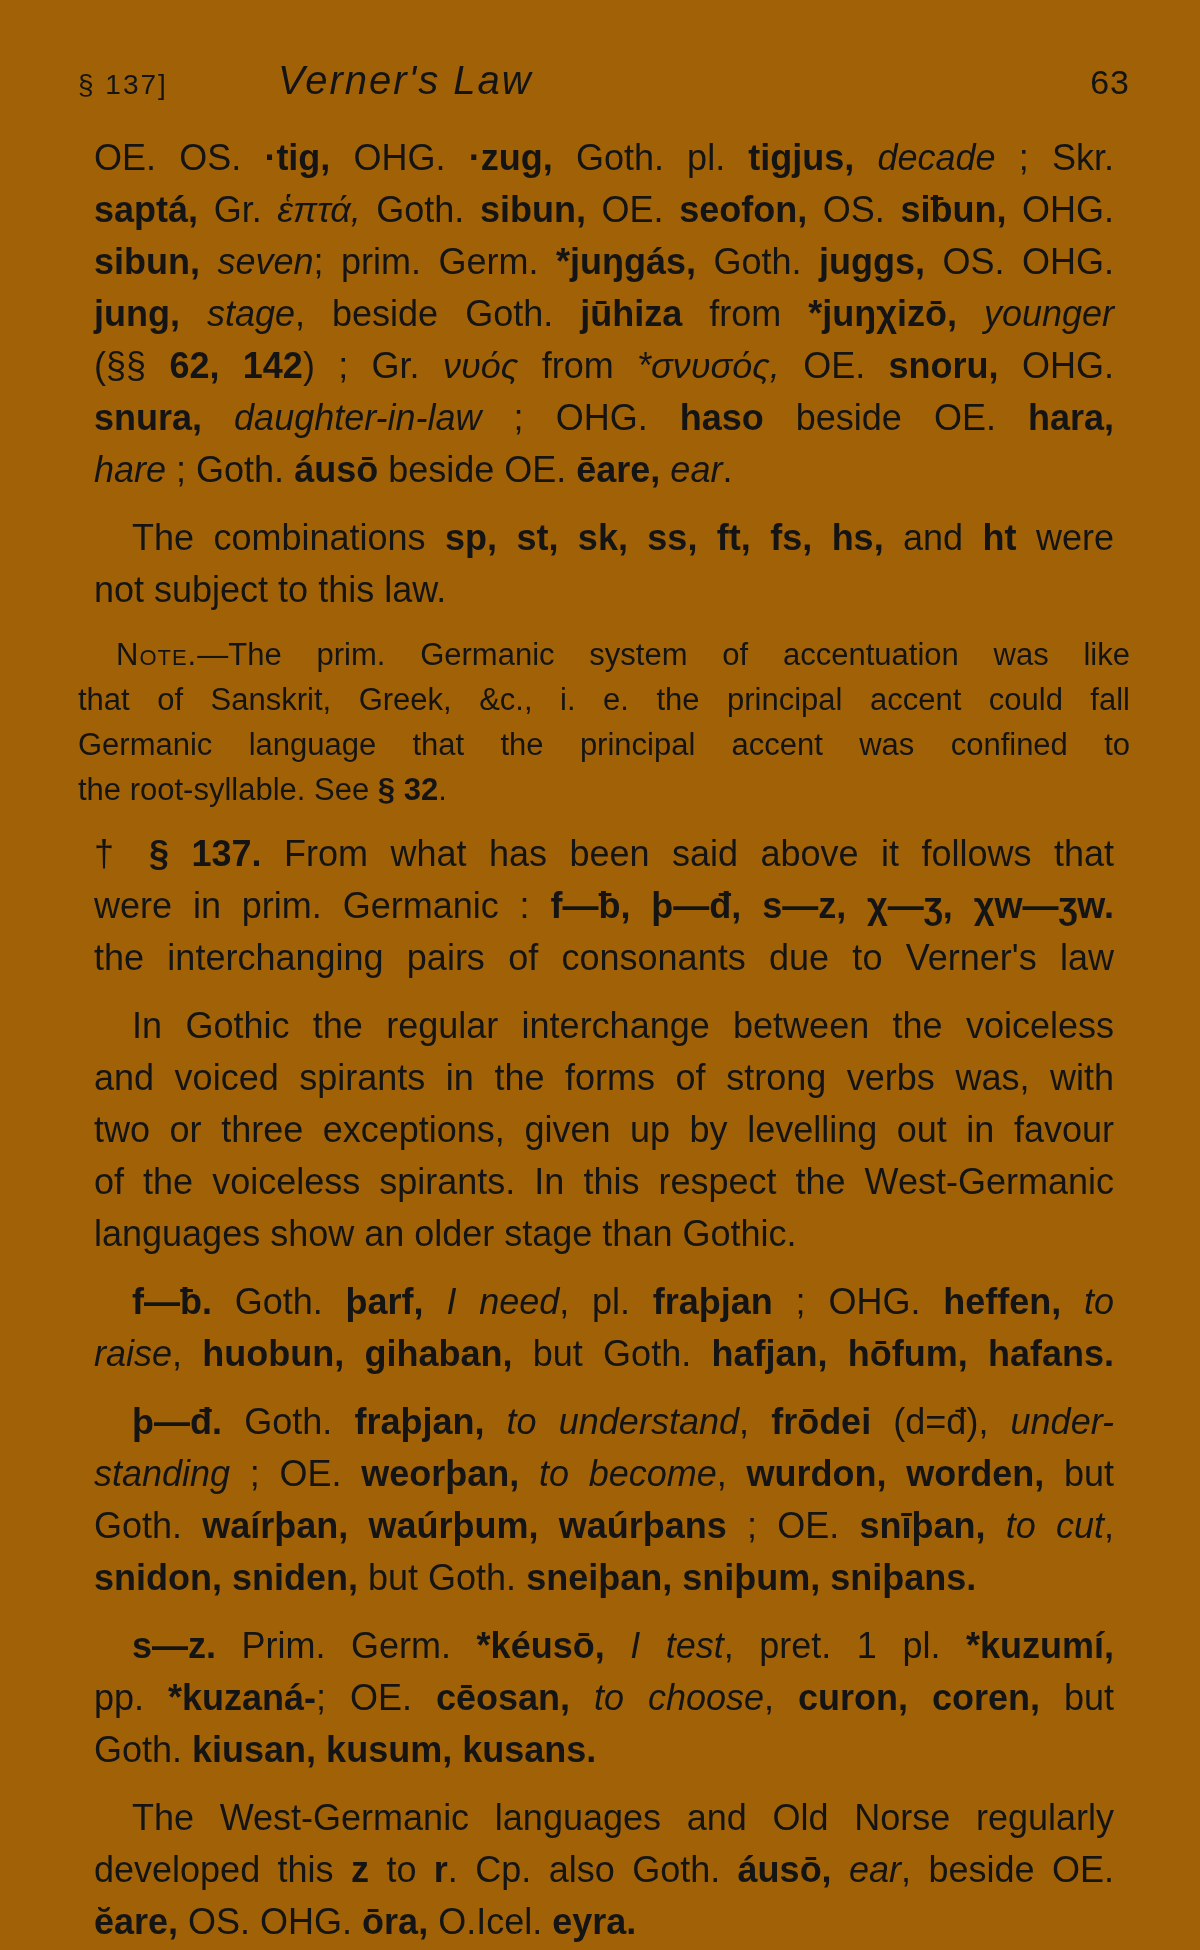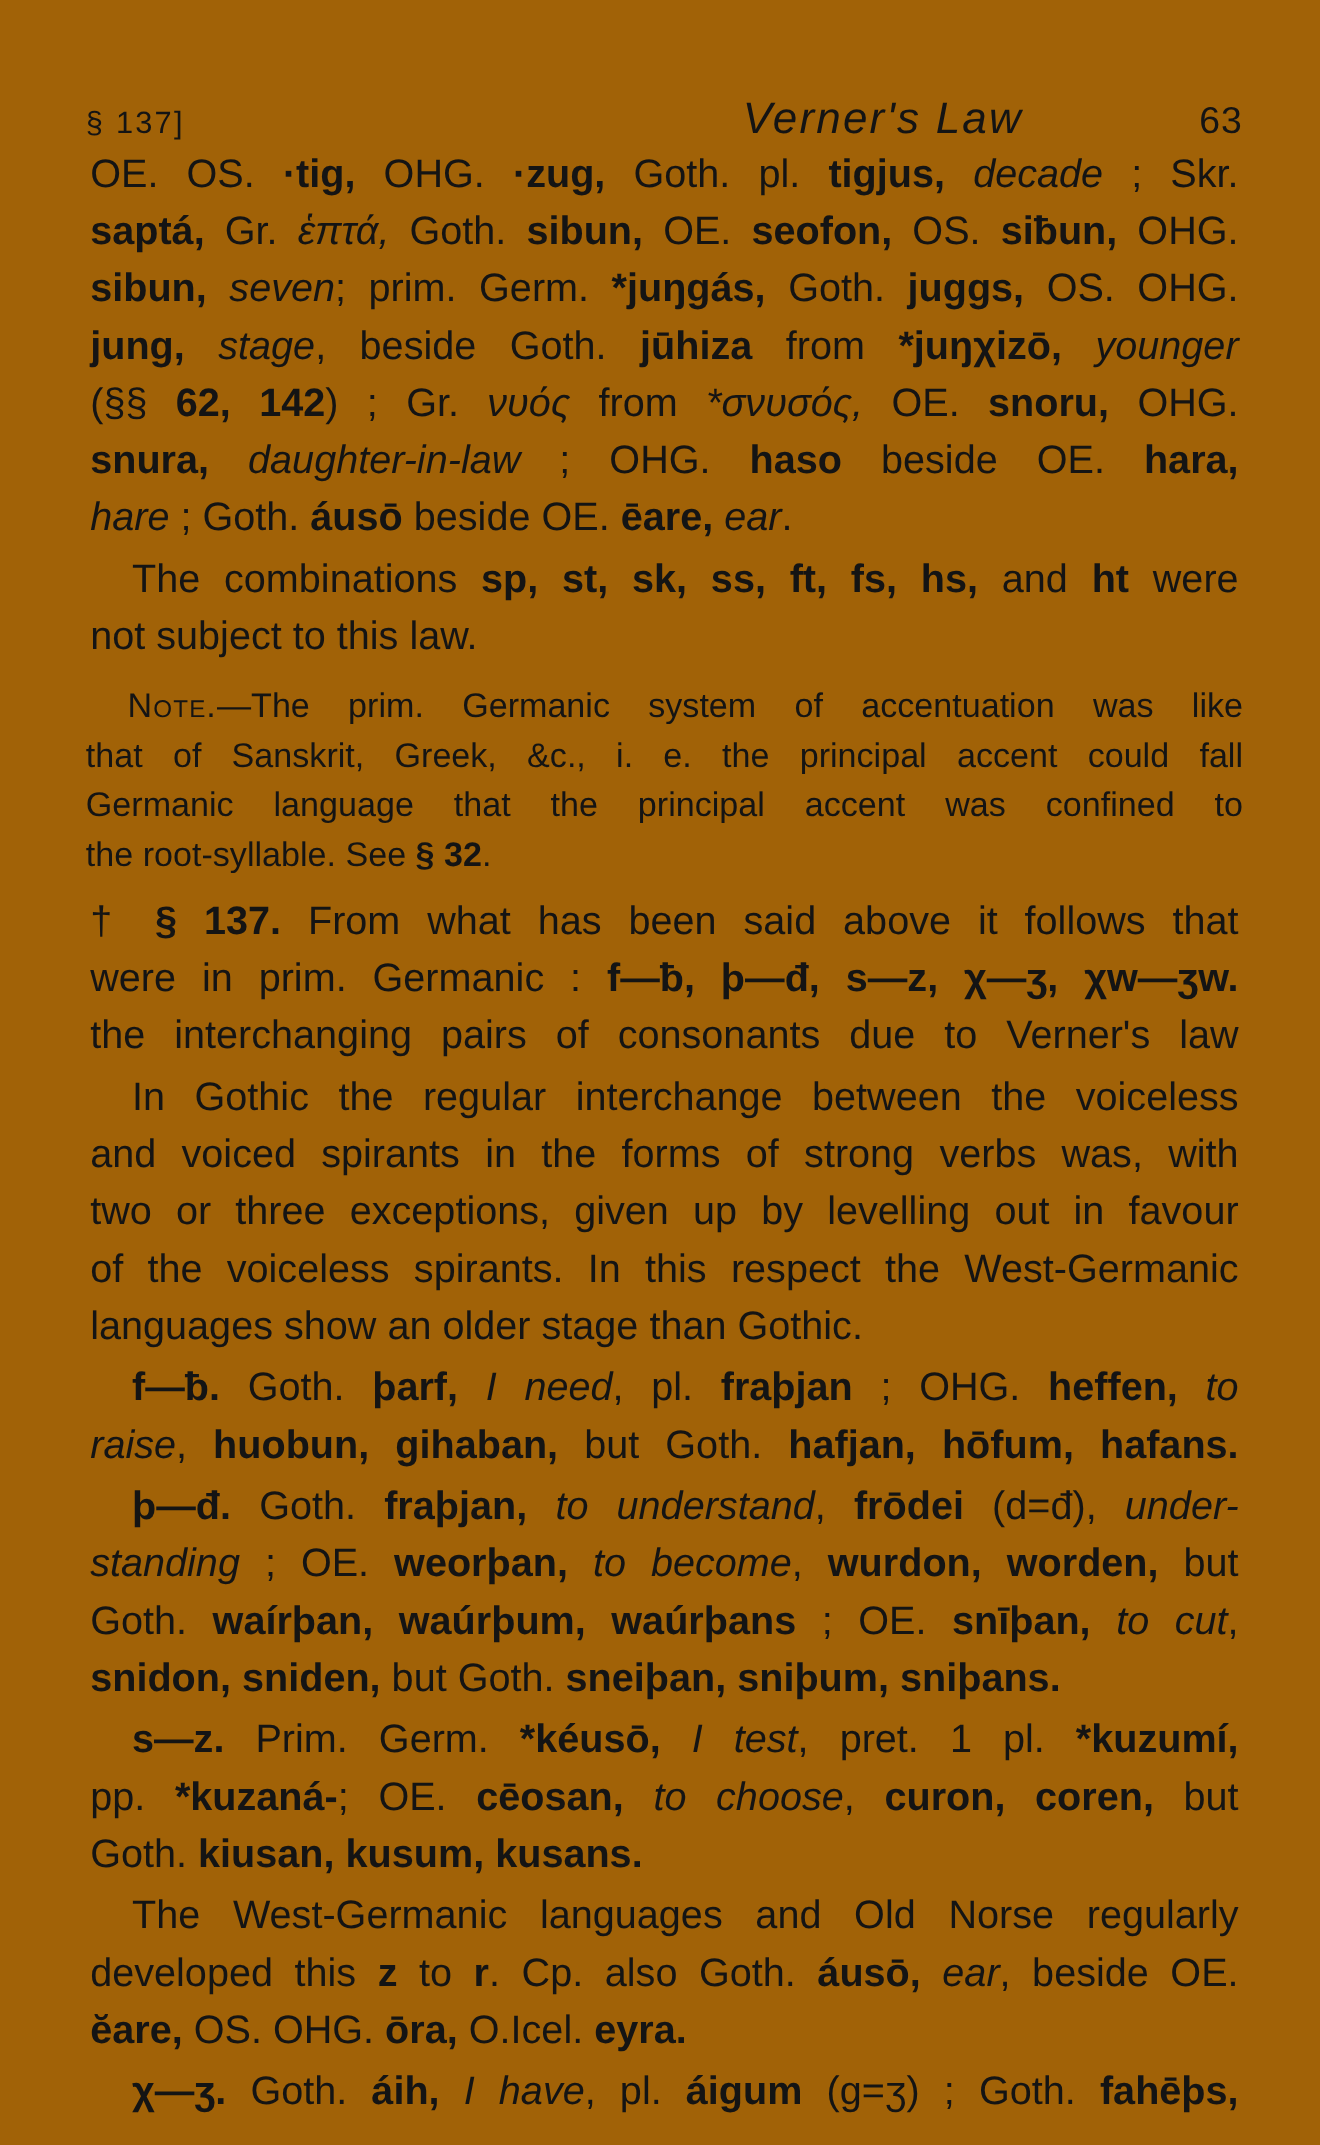--- a/index.html
+++ b/index.html
@@ -14,25 +14,25 @@
     box-sizing:border-box;
     padding:58px 70px 0 78px;
   }
   
   .runhead{
     display:flex;align-items:baseline;
     width:1052px;height:48px;
     margin-bottom:26px;
   }
   .runhead .sec{width:200px;font-size:28px;letter-spacing:2px;}
-  .runhead .title{flex:1;text-align:right;font-style:italic;font-size:40px;letter-spacing:2px;margin-top:28px;}
+  .runhead .title{flex:1;text-align:left;font-style:italic;font-size:40px;letter-spacing:2px;}
   .runhead .pageno{width:200px;text-align:right;font-size:34px;letter-spacing:1px;}
   
   .textblock{width:1052px;}
-  .para{margin:4px;}
+  .para{margin:16px;}
   .para.body{font-size:36px;line-height:52px;}
   .para.note{font-size:31px;line-height:45px;margin:15px 0 12px 0;}
   .line{white-space:normal;}
   .line.jst{text-align:justify;text-align-last:justify;text-justify:inter-word;}
   .line.ind{text-indent:38px;}
   .b{font-weight:bold;}
   .i{font-style:italic;}
   .g{font-style:italic;}
   .sc{font-variant:small-caps;letter-spacing:1px;}
 </style>

